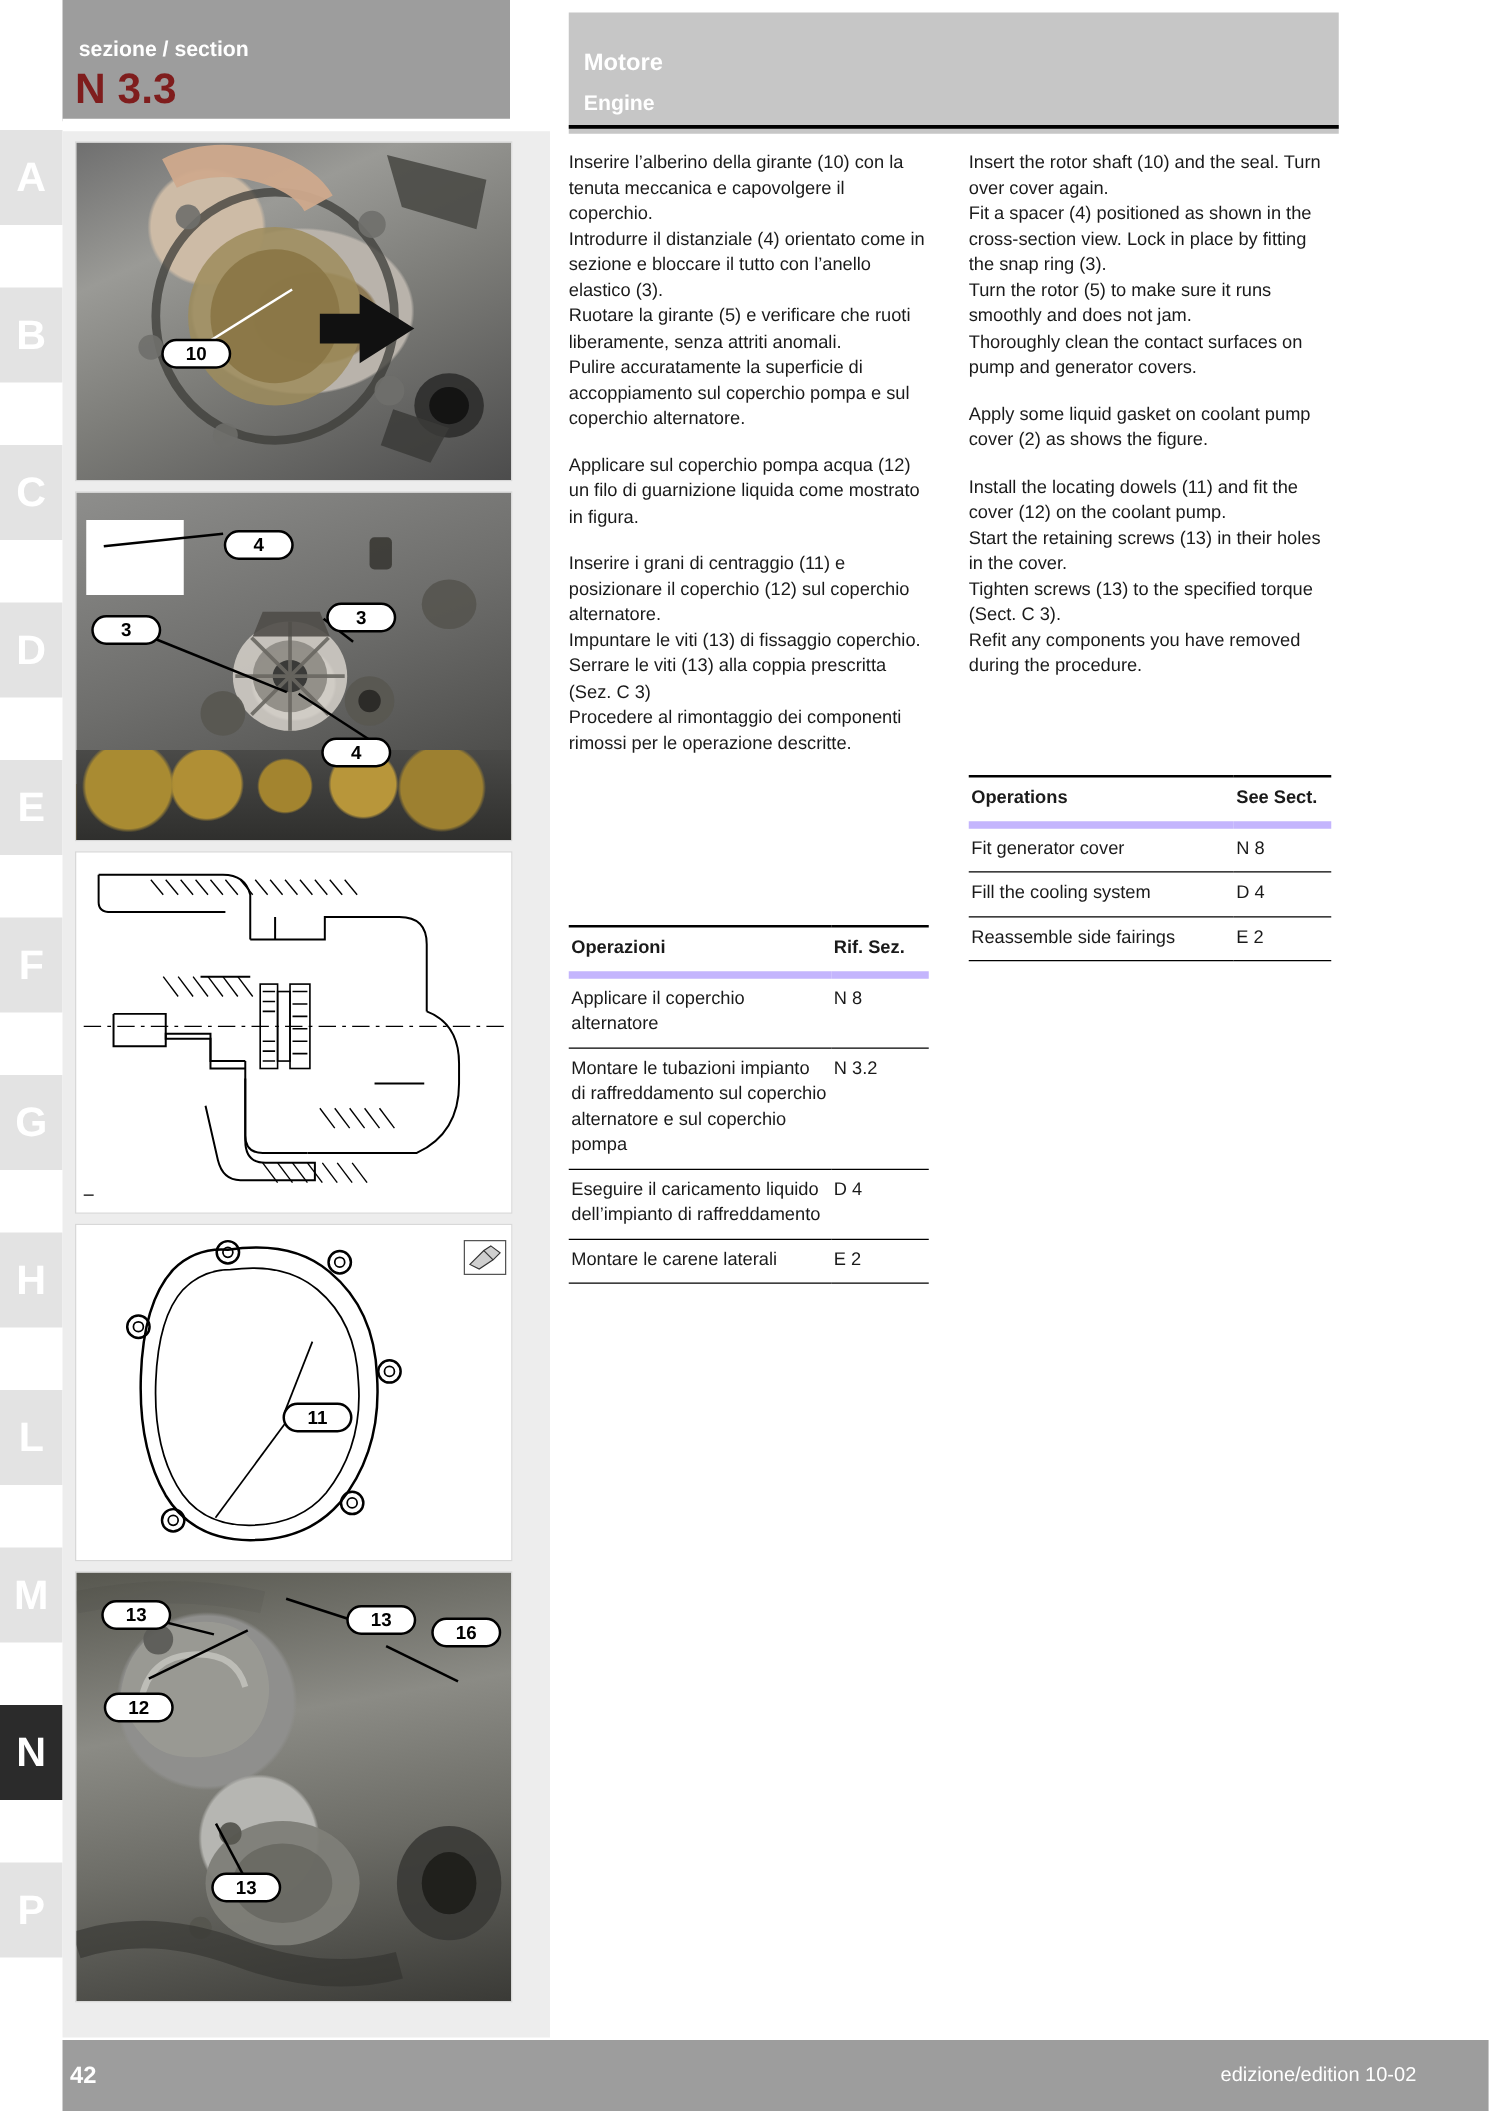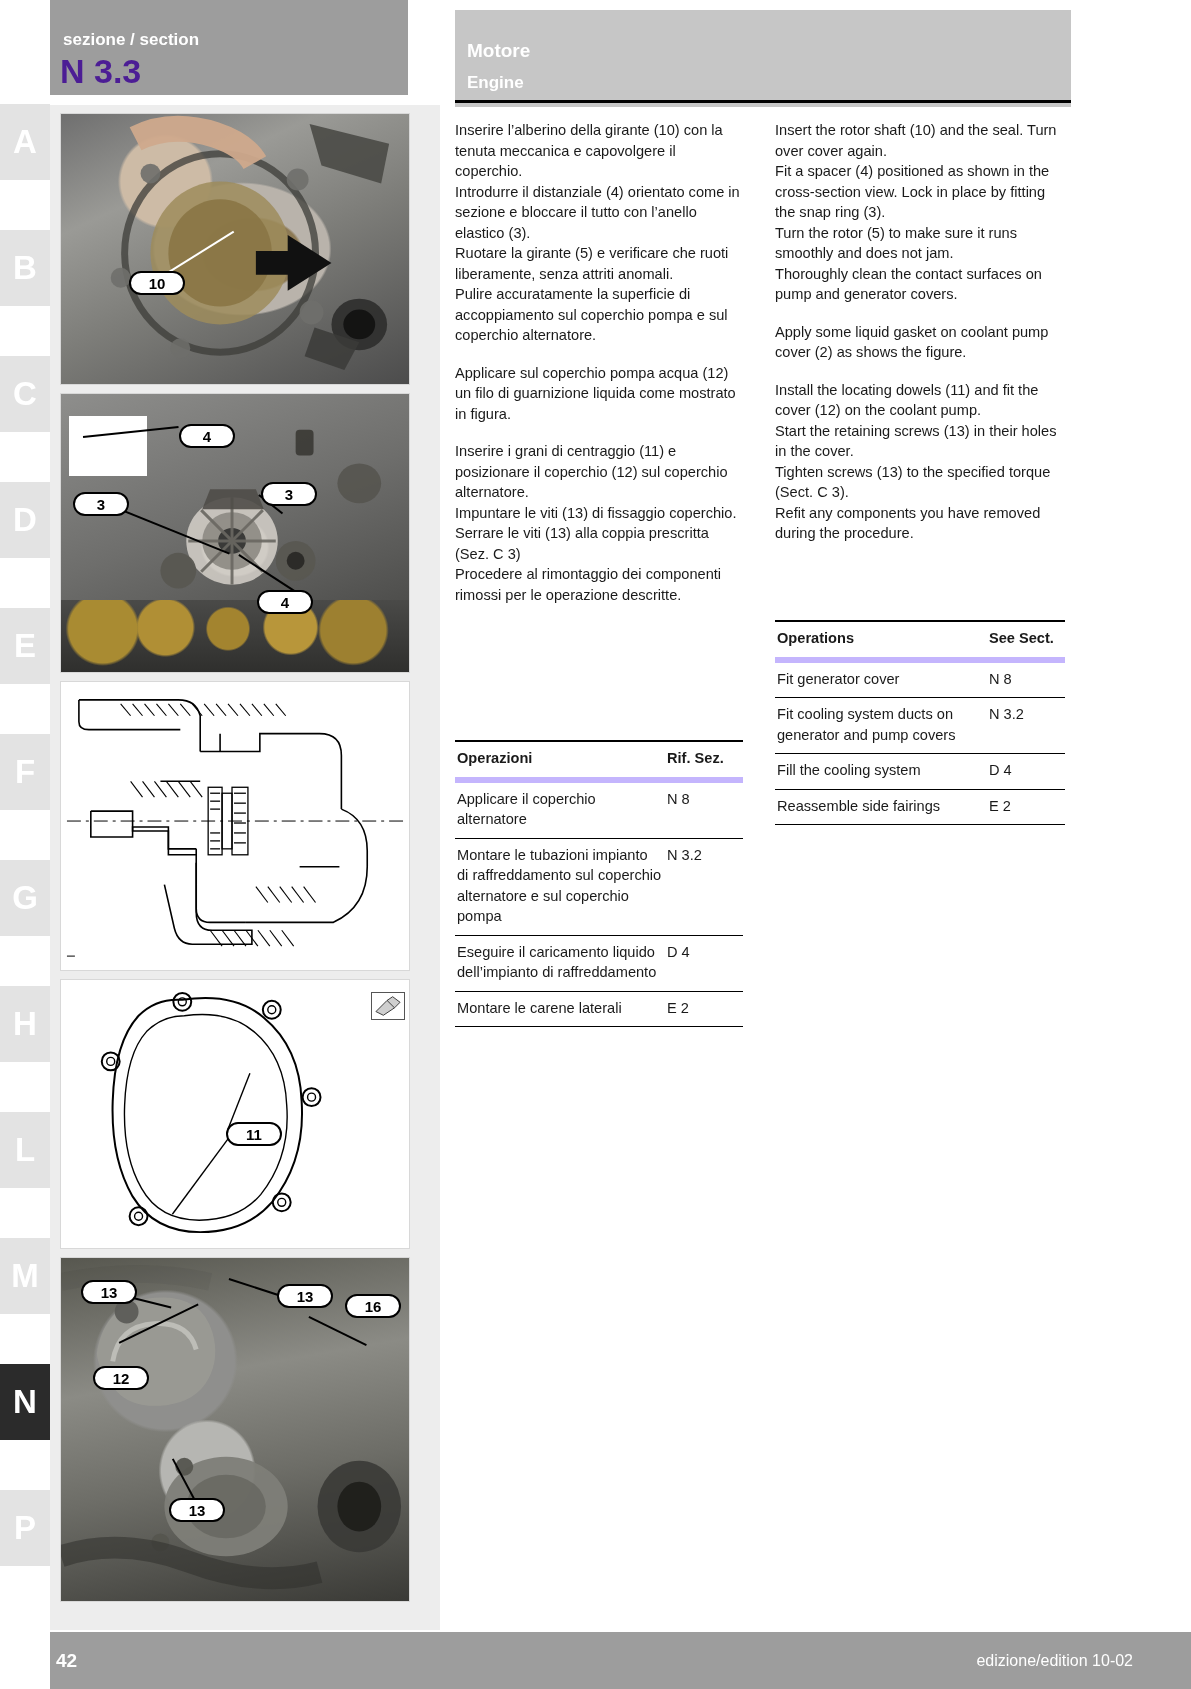--- a/index.html
+++ b/index.html
@@ -31,21 +31,21 @@
   .hdr-left {
     position:absolute; left:50px; top:0; width:358px; height:97px;
     background:#9d9d9d;
   }
   .hdr-left .sec-label {
     position:absolute; left:13px; top:30px;
     color:#ffffff; font-size:17px; font-weight:bold;
   }
   .hdr-left .sec-code {
     position:absolute; left:10px; top:52px;
-    color:#4c1d95; font-size:34px; font-weight:bold;
+    color:#7f1d1d; font-size:34px; font-weight:bold;
   }
   .hdr-right {
     position:absolute; left:455px; top:0; width:616px; height:97px;
     background:#c6c6c6;
     margin-top:10px;
   }
   .hdr-right .t1 {
     position:absolute; left:12px; top:30px;
     color:#ffffff; font-size:19px; font-weight:bold;
   }
@@ -388,21 +388,21 @@
       <path d="M0 300 q60 -20 130 6 q70 26 130 10" stroke="#2f2f2b" stroke-width="22" fill="none" opacity="0.55"></path>
       <path d="M0 24 q80 -16 150 0" stroke="#26262310" stroke-width="18" fill="none"></path>
     </svg>
     <div class="lead" style="left:52px; top:34px; width:60px; transform:rotate(14deg);"></div>
     <div class="callout" style="left:20px; top:22px;">13</div>
     <div class="lead" style="left:168px; top:20px; width:72px; transform:rotate(18deg);"></div>
     <div class="callout" style="left:216px; top:26px;">13</div>
     <div class="lead" style="left:248px; top:58px; width:64px; transform:rotate(26deg);"></div>
     <div class="callout" style="left:284px; top:36px;">16</div>
     <div class="lead" style="left:58px; top:84px; width:88px; transform:rotate(-26deg);"></div>
-    <div class="callout" style="left:32px; top:96px;margin-top:12px;">12</div>
+    <div class="callout" style="left:22px; top:96px;">12</div>
     <div class="lead" style="left:112px; top:200px; width:60px; transform:rotate(62deg);"></div>
     <div class="callout" style="left:108px; top:240px;">13</div>
   </div>
 </div>
 
 <div class="col-it">
   <p class="para" style="white-space:pre-line;">Inserire l’alberino della girante (10) con la tenuta meccanica e capovolgere il coperchio.
 Introdurre il distanziale (4) orientato come in sezione e bloccare il tutto con l’anello elastico (3).
 Ruotare la girante (5) e verificare che ruoti liberamente, senza attriti anomali.
 Pulire accuratamente la superficie di accoppiamento sul coperchio pompa e sul coperchio alternatore.</p>
@@ -458,24 +458,20 @@
       <th>Operations</th>
       <th class="c2">See Sect.</th>
     </tr>
   </thead>
   <tbody>
     <tr>
       <td>Fit generator cover</td>
       <td class="c2">N 8</td>
     </tr>
     <tr>
-      <td>Fit cooling system ducts on generator and pump covers</td>
-      <td class="c2">N 3.2</td>
-    </tr>
-    <tr>
       <td>Fill the cooling system</td>
       <td class="c2">D 4</td>
     </tr>
     <tr>
       <td>Reassemble side fairings</td>
       <td class="c2">E 2</td>
     </tr>
   </tbody>
 </table>
 

